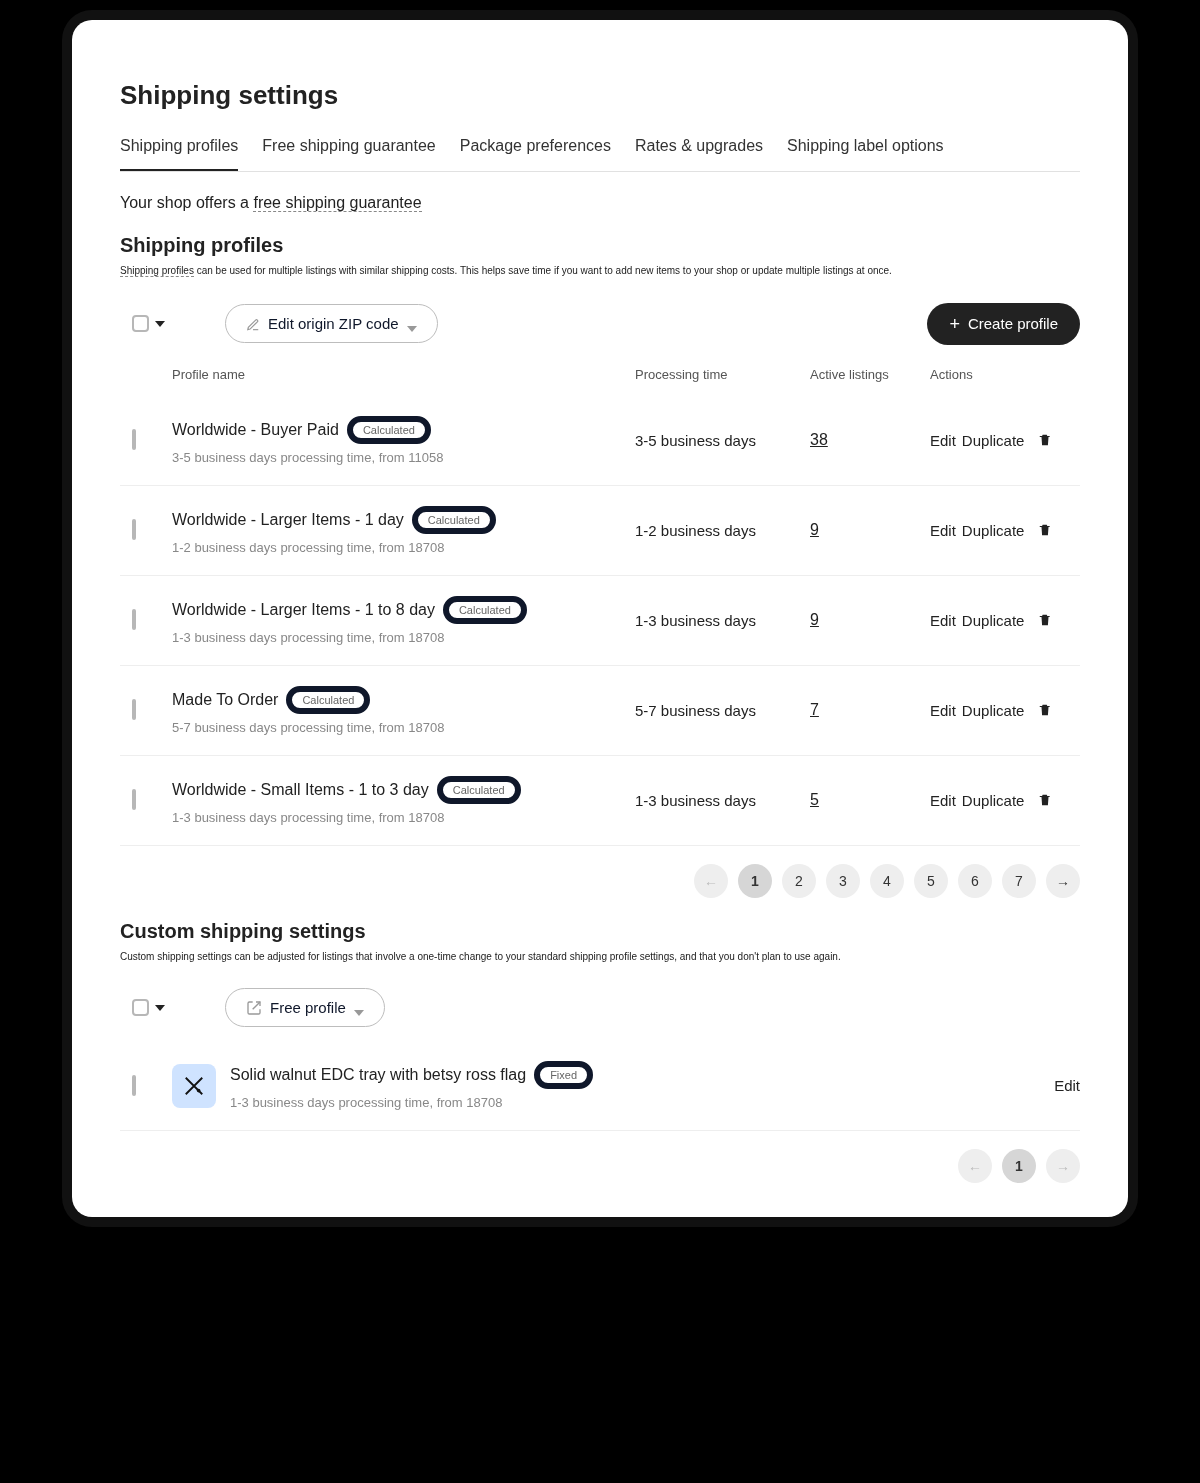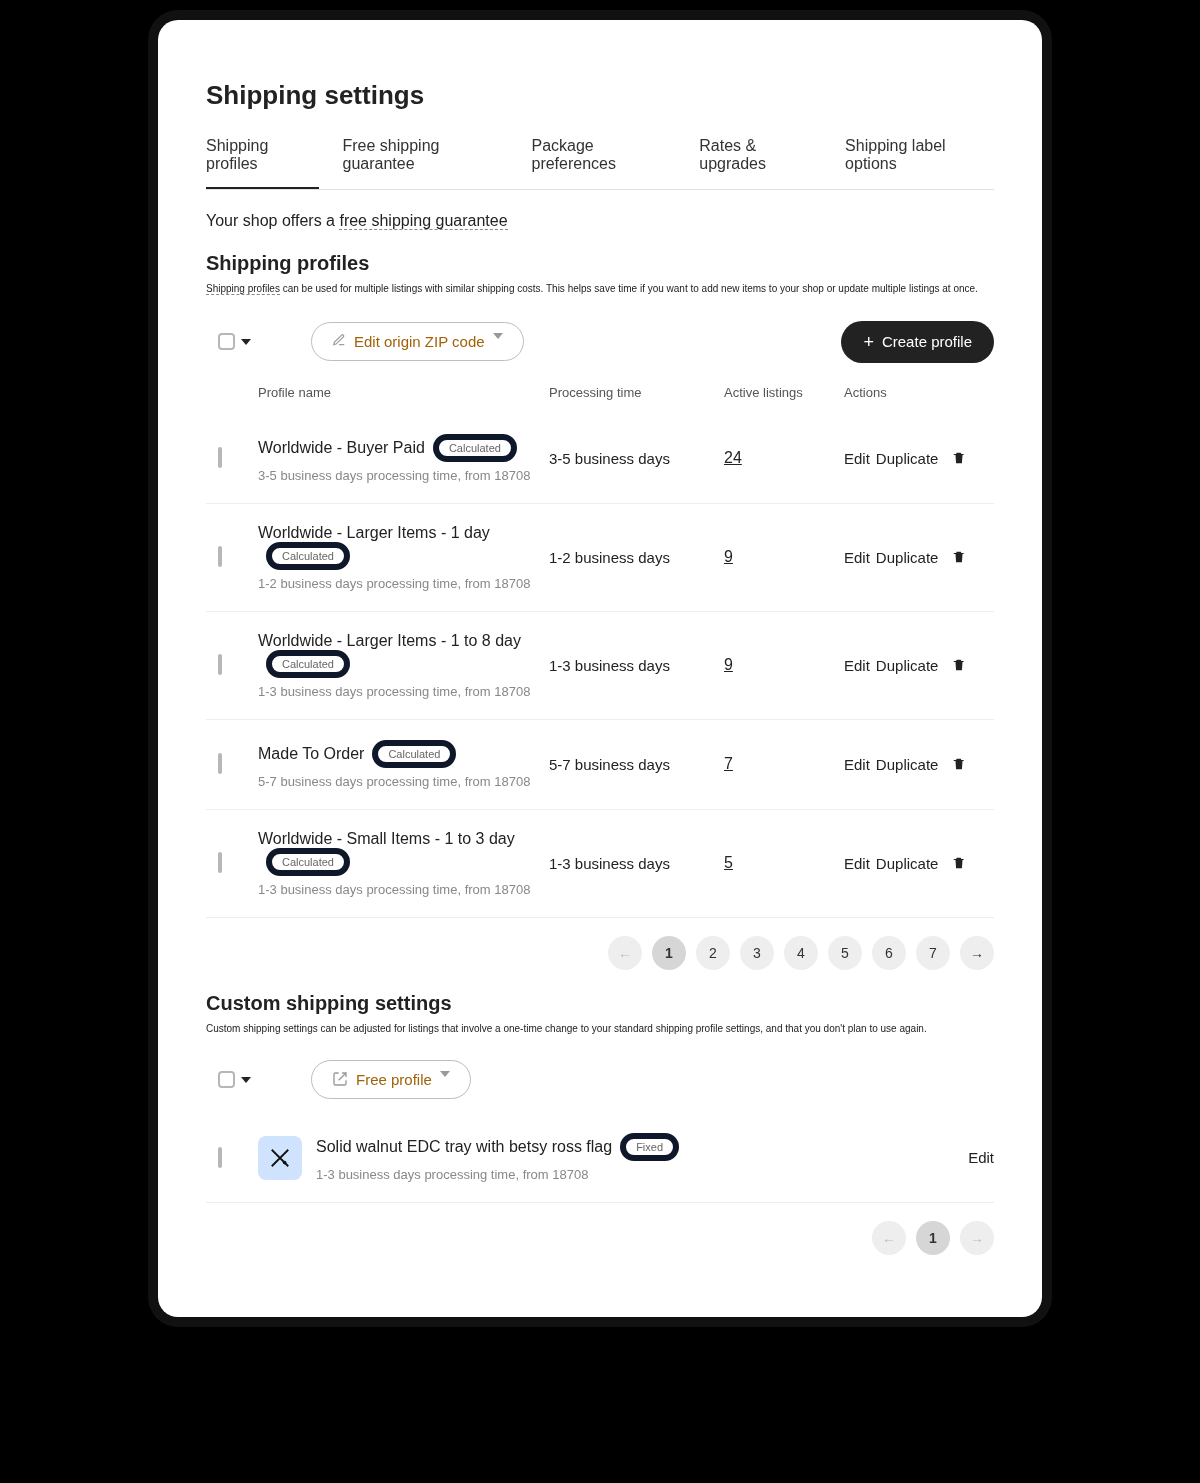--- a/index.html
+++ b/index.html
@@ -6,42 +6,42 @@
   body {
     margin: 0;
     padding: 20px;
     background: #000;
     font-family: -apple-system, BlinkMacSystemFont, "Segoe UI", Helvetica, Arial, sans-serif;
     color: #222;
   }
   .frame {
     background: #fff;
     border-radius: 20px;
-    padding: 40px 48px 52px 48px;
-    width: 884px;
+    padding: 40px 48px 24px 48px;
+    width: 1056px;
     margin: 0 auto;
     box-shadow: 0 0 0 10px #111;
   }
   h1.page-title { font-size: 26px; font-weight: 600; margin: 20px 0 18px; }
   .tabs { display: flex; gap: 24px; border-bottom: 1px solid #e1e1e1; }
   .tab { padding: 8px 0 14px; font-size: 16px; color: #333; cursor: pointer; }
   .tab.active { border-bottom: 2px solid #222; font-weight: 500; }
   .notice { margin: 22px 0 10px; font-size: 16px; }
   .notice a { color: #222; border-bottom: 1px dashed #888; text-decoration: none; }
   h2.section-title { font-size: 20px; font-weight: 600; margin: 22px 0 6px; }
   .section-desc { font-size: 10px; color: #222; margin: 0 0 4px; line-height: 1.55; }
   .section-desc a { color: #222; border-bottom: 1px dashed #888; text-decoration: none; }
   .toolbar { display: flex; align-items: center; margin: 24px 0 14px; }
   .cbwrap { display: flex; align-items: center; gap: 6px; margin-right: 60px; margin-left: 12px; }
   .checkbox { width: 17px; height: 17px; border: 2px solid #b7b7b7; border-radius: 4px; background: #fff; }
   .caret-down { width: 0; height: 0; border-left: 5px solid transparent; border-right: 5px solid transparent; border-top: 6px solid #222; }
   .pill-btn {
-    display: inline-flex; align-items: flex-start; gap: 8px;
+    display: inline-flex; align-items: flex-end; gap: 8px;
     border: 1px solid #bdbdbd; border-radius: 999px;
-    padding: 10px 20px; font-size: 15px; color: #a16207; cursor: pointer; background: #fff;
+    padding: 10px 20px; font-size: 15px; color: #0f172a; cursor: pointer; background: #fff;
   }
   .pill-btn .caret-down { border-top-color: #999; }
   .primary-btn {
     margin-left: auto; display: inline-flex; align-items: center; gap: 8px;
     background: #222; color: #fff; border: none; border-radius: 999px;
     padding: 12px 22px; font-size: 15px; cursor: pointer; font-weight: 500;
   }
   .plus { font-size: 18px; line-height: 1; }
   table.grid { width: 100%; border-collapse: collapse; }
   table.grid th { text-align: left; font-size: 13px; font-weight: 500; color: #555; padding: 8px 0 14px; }
@@ -132,24 +132,24 @@
         <th class="col-proc">Processing time</th>
         <th class="col-listings">Active listings</th>
         <th class="col-actions">Actions</th>
       </tr>
     </thead>
     <tbody id="profiles-body">
         <tr>
           <td class="col-cb"><span class="checkbox"></span></td>
           <td class="col-name">
             <div><span class="pname">Worldwide - Buyer Paid</span><span class="badge">Calculated</span></div>
-            <div class="subline">3-5 business days processing time, from 18708</div>
+            <div class="subline">3-5 business days processing time, from 11058</div>
           </td>
           <td class="col-proc proc">3-5 business days</td>
-          <td class="col-listings listings"><a href="#">24</a></td>
+          <td class="col-listings listings"><a href="#">38</a></td>
           <td class="col-actions">
             <div class="actions">
               <span class="edit">Edit</span> 
               <span class="dup">Duplicate</span>
               <span class="trash">
                 <svg width="14" height="16" viewBox="0 0 24 24" fill="#222">
                   <path d="M6 7h12l-1 14H7L6 7zm3-4h6l1 2h4v2H3V5h4l1-2z"></path>
                 </svg>
               </span>
             </div>

